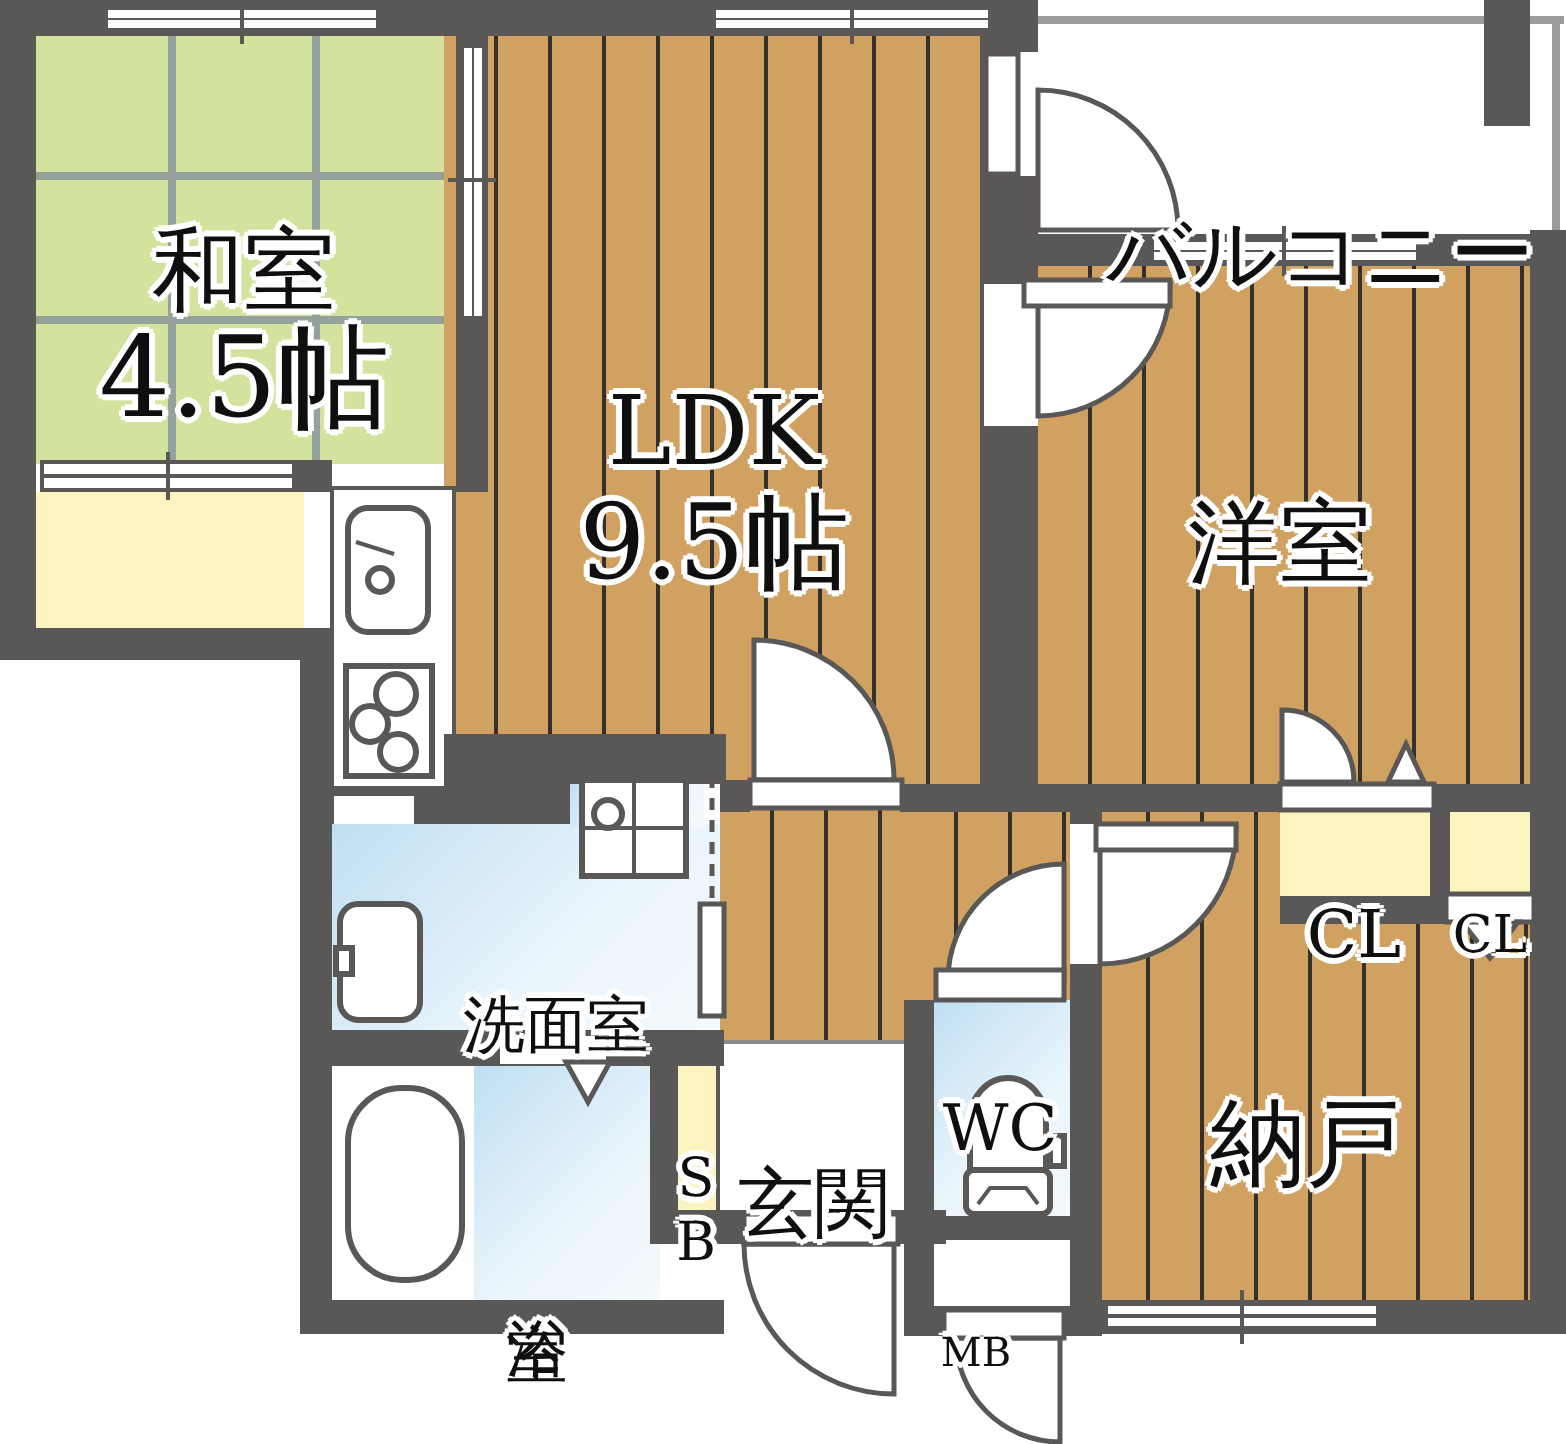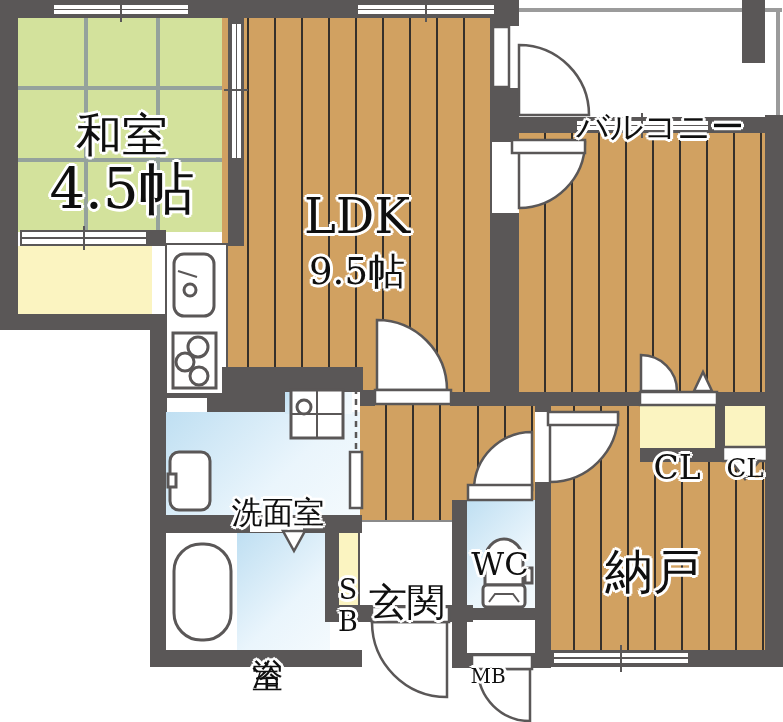--- a/index.html
+++ b/index.html
@@ -165,22 +165,23 @@
         <rect class="fix" x="483" y="585" width="42" height="22" rx="4"></rect>
         <path class="thin" d="M489,602 l6,-8 h18 l6,8"></path>
         <rect class="fix" x="525" y="568" width="7" height="15" stroke-width="2"></rect>
       </g>
     </g>
   </svg>
 
   <div class="lbl" style="left:122px;top:96px;font-size:46px;">和室</div>
   <div class="lbl" style="left:122px;top:150px;font-size:56px;">4.5帖</div>
   <div class="lbl" style="left:357px;top:176px;font-size:48px;">LDK</div>
-  <div class="lbl" style="left:357px;top:232px;font-size:37px;">9.5帖</div>
-  <div class="lbl" style="left:660px;top:87px;font-size:33px;">バルコニー</div>
+  <div class="lbl" style="left:357px;top:232px;font-size:52px;">9.5帖</div>
+  <div class="lbl" style="left:660px;top:87px;font-size:42px;">バルコニー</div>
+  <div class="lbl" style="left:640px;top:232px;font-size:46px;">洋室</div>
   <div class="lbl" style="left:653px;top:532px;font-size:48px;">納戸</div>
   <div class="lbl" style="left:278px;top:473px;font-size:31px;text-align:center;">洗面室</div>
   <div class="lbl vert" style="left:268px;top:595px;font-size:31px;">浴室</div>
   <div class="lbl" style="left:407px;top:562px;font-size:38px;">玄関</div>
   <div class="lbl" style="left:500px;top:524px;font-size:32px;">WC</div>
   <div class="lbl vert" style="left:348px;top:566px;font-size:27px;">SB</div>
   <div class="lbl" style="left:488px;top:636px;font-size:20px;">MB</div>
   <div class="lbl" style="left:677px;top:427px;font-size:33px;">CL</div>
   <div class="lbl" style="left:745px;top:428px;font-size:26px;">CL</div>
 

